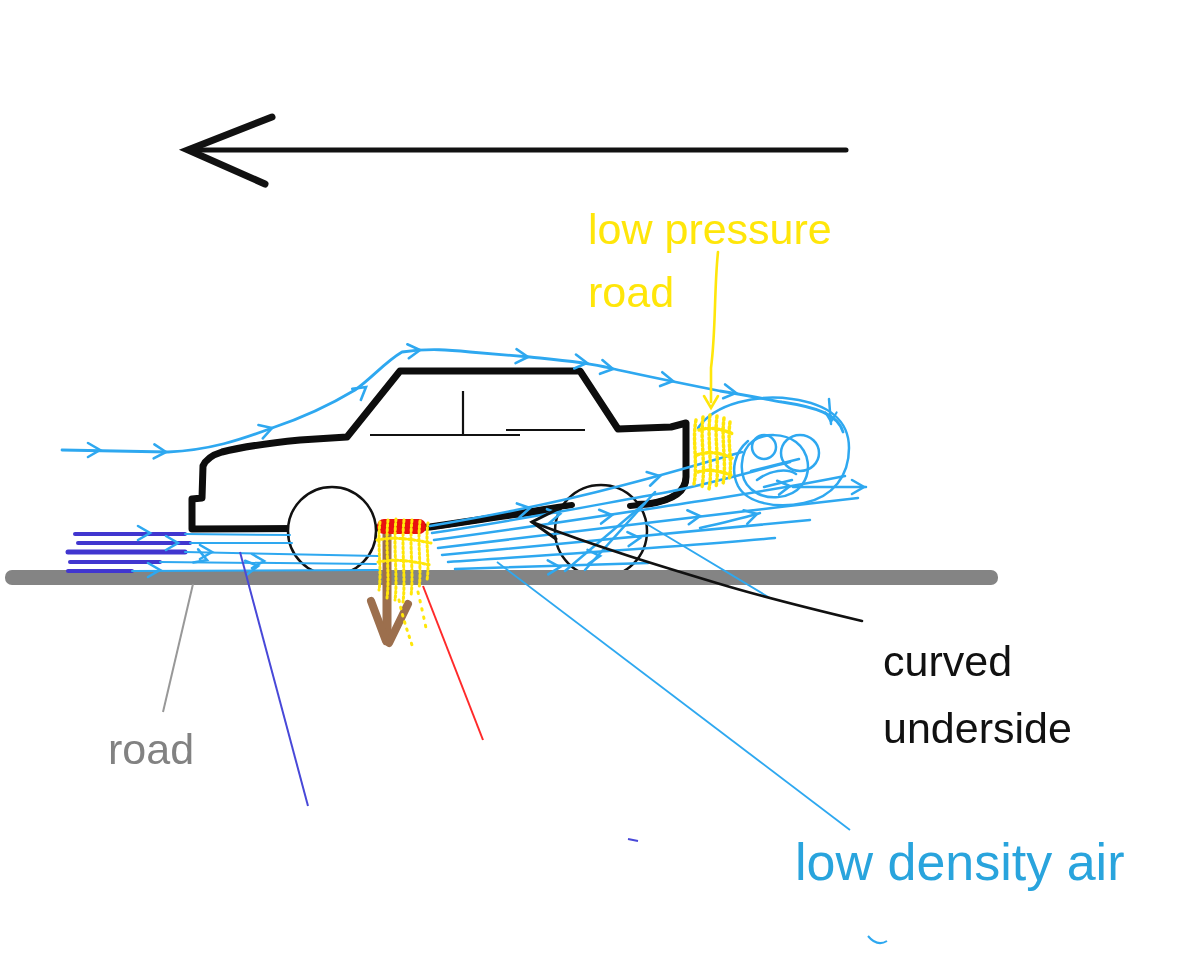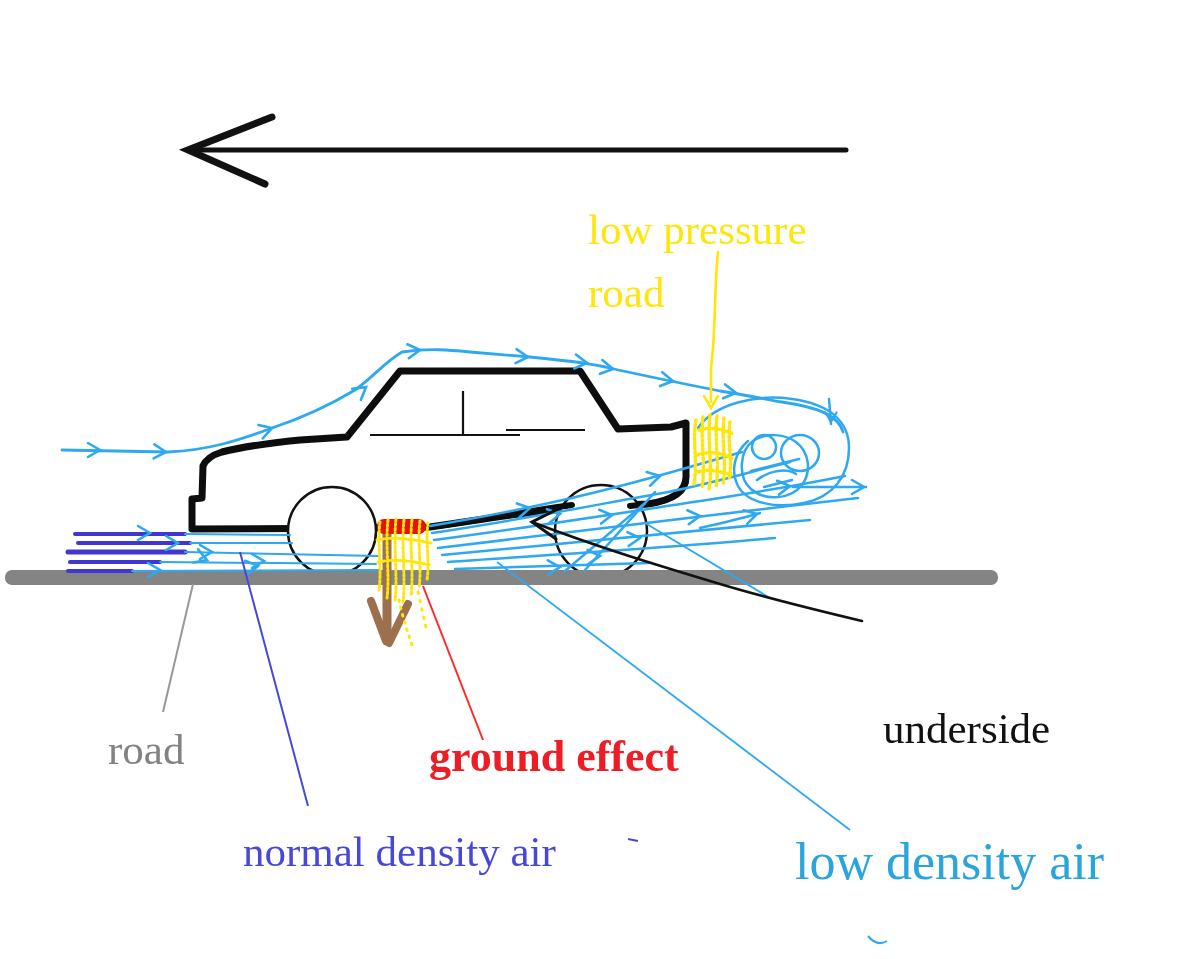--- a/index.html
+++ b/index.html
@@ -1,17 +1,17 @@
 <!DOCTYPE html>
 <html><head>
 <meta charset="utf-8">
 <style>
   html,body{margin:0;padding:0;background:#ffffff;}
   #stage{position:relative;width:1152px;height:959px;background:#fff;overflow:hidden;
-         font-family:Liberation Serif, serif;}
+         font-family:Liberation Sans, sans-serif;}
   #art{position:absolute;left:0;top:0;width:1200px;height:959px;}
   .lbl{position:absolute;white-space:nowrap;line-height:1.0;}
   .lbl-lowpressure{left:588px;top:198px;font-size:43px;color:#ffe60a;line-height:63px;}
   .lbl-road{left:108px;top:728px;font-size:43px;color:#828282;text-align:right;}
   .lbl-groundeffect{left:429px;top:735px;font-size:44px;font-weight:bold;color:#ee1c24;}
   .lbl-normaldensity{left:243px;top:830px;font-size:43px;color:#4848d8;}
   .lbl-lowdensity{left:795px;top:836px;font-size:52px;color:#29a4dd;}
   .lbl-curvedunderside{left:883px;top:628px;font-size:43px;color:#111;line-height:67px;}
 </style>
 </head>
@@ -195,23 +195,21 @@
     <path d="M 868 936 Q 877 947 887 941" stroke="#2ea8f0" stroke-width="2" fill="none"></path>
   </svg>
 
   <div class="lbl lbl-lowpressure">
     <span>low pressure</span><br>
     <span>road</span>
   </div>
 
   <div class="lbl lbl-road">road</div>
 
-  <div class="lbl lbl-groundeffect">ground effect</div>
-
-  <div class="lbl lbl-normaldensity">normal density air</div>
+
 
   <div class="lbl lbl-lowdensity">low density air</div>
 
   <div class="lbl lbl-curvedunderside">
-    <br>
+    <span>curved</span><br>
     <span>underside</span>
   </div>
 </div>
 
 </body></html>

